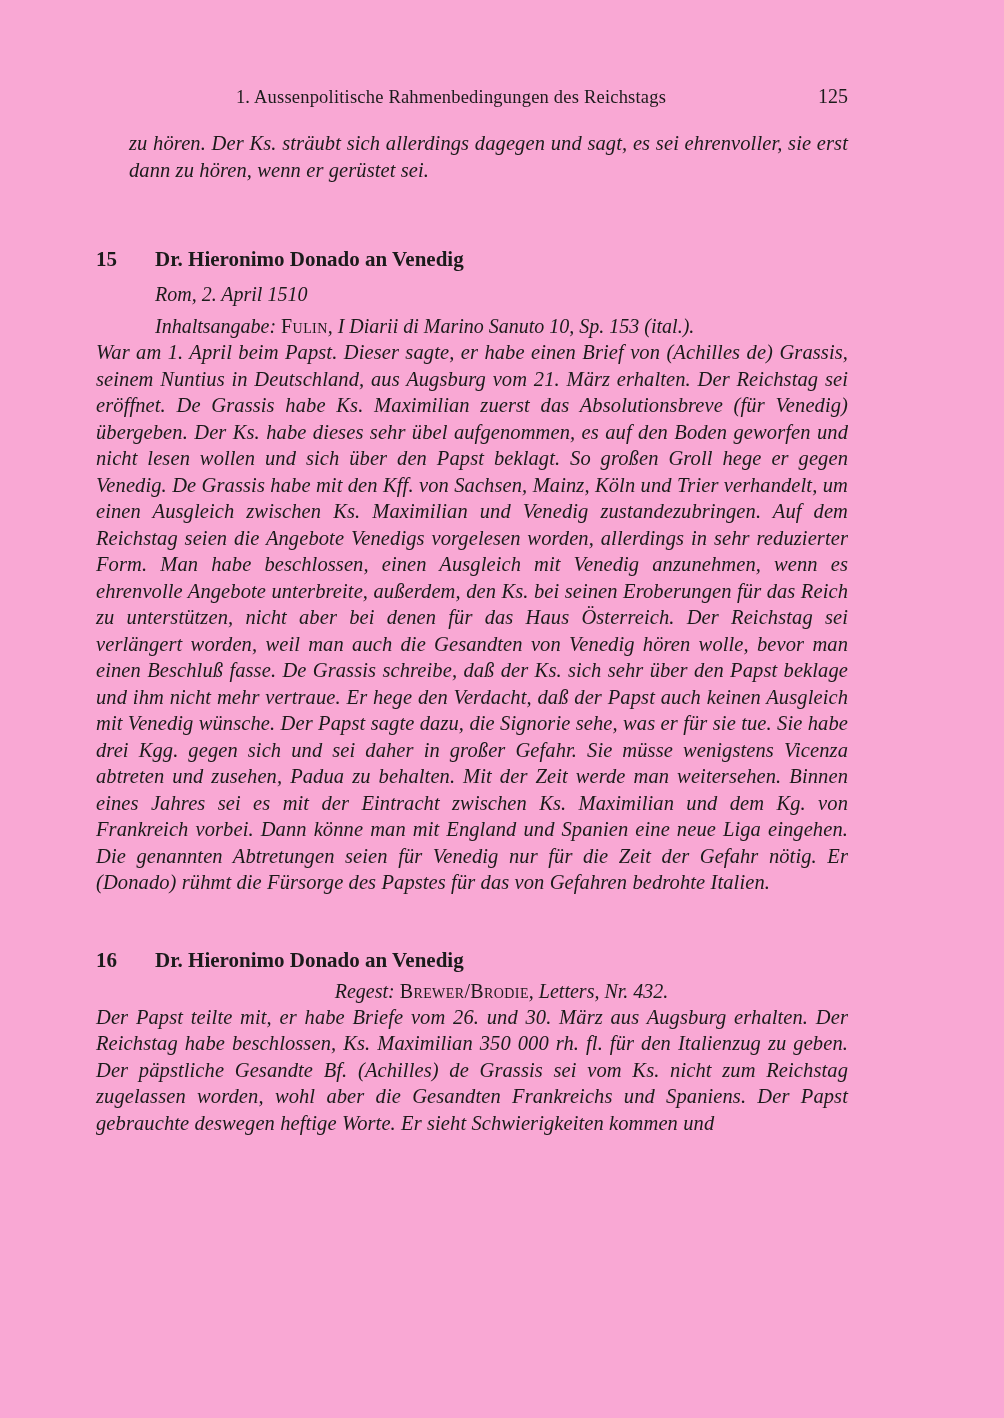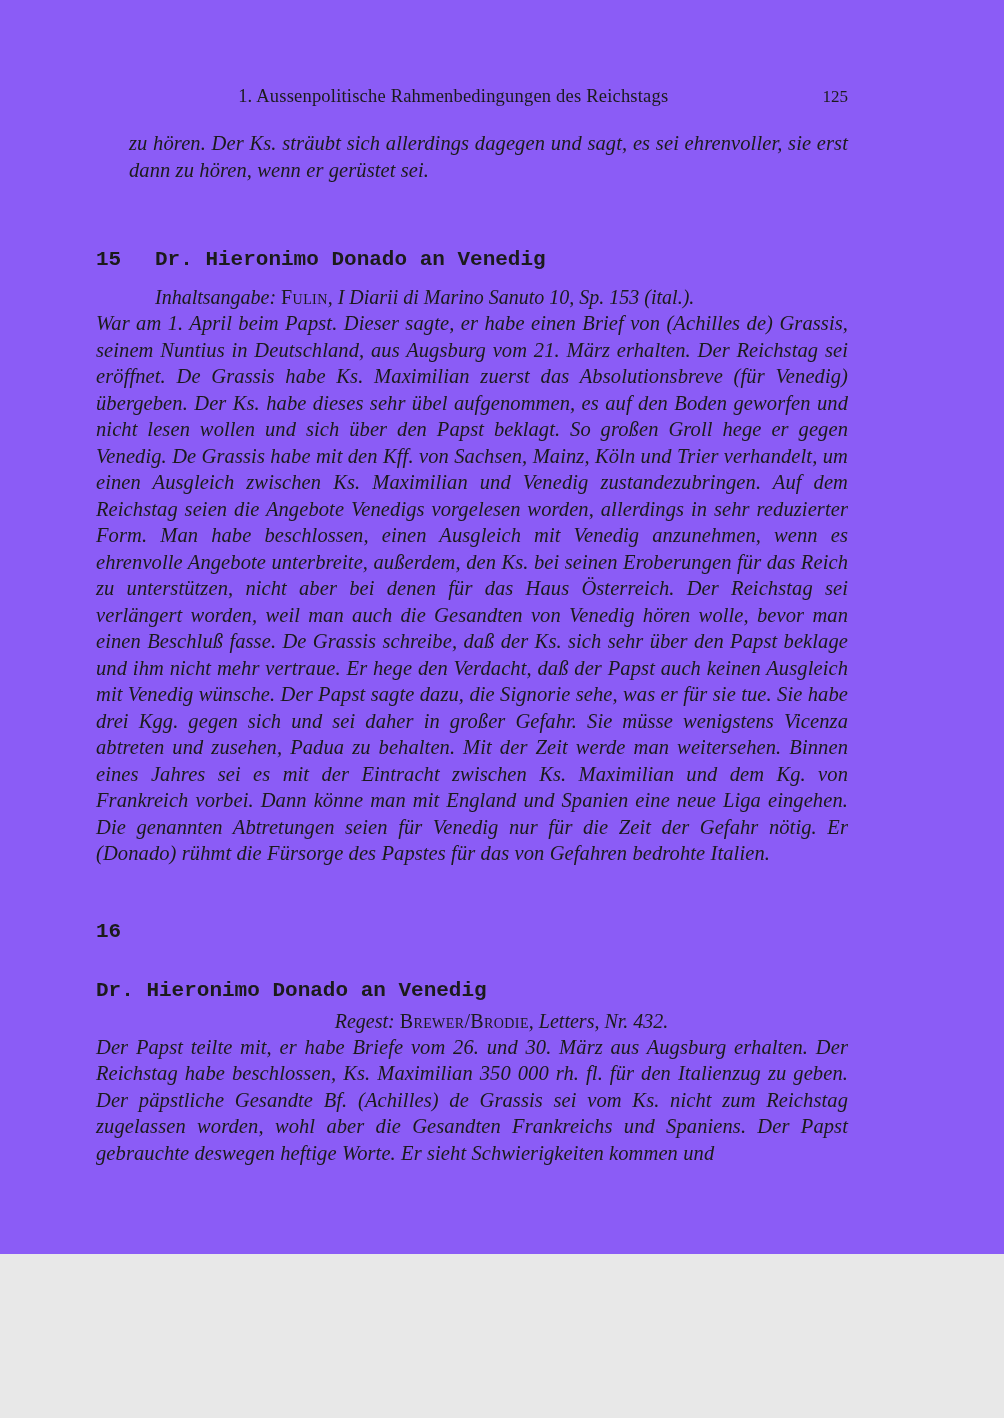--- a/index.html
+++ b/index.html
@@ -3,43 +3,43 @@
 <meta charset="utf-8">
 <style>
   html, body {
     margin: 0;
     padding: 0;
     background: #e8e8e8;
   }
   .page {
     position: relative;
     width: 1004px;
-    height: 1254px;
+    height: 1418px;
     margin: 0 auto;
-    background: #8b5cf6;
+    background: #f9a8d4;
     font-family: "Liberation Serif", serif;
     color: #1b1b1b;
     box-sizing: border-box;
     padding: 85px 156px 0 96px;
     overflow: hidden;
   }
   .running-head {
     display: flex;
     align-items: baseline;
     font-size: 18.5px;
     line-height: 22px;
     font-style: normal;
   }
   .head-title {
     flex: 1;
     text-align: center;
     letter-spacing: 0.2px;
   }
   .page-num {
-    font-size: 17px;
+    font-size: 20px;
     margin-left: 12px;
   }
   p {
     margin: 0;
   }
   .body-text {
     font-style: italic;
     font-size: 20.5px;
     line-height: 26.5px;
     text-align: justify;
@@ -48,44 +48,43 @@
   .intro {
     margin-top: 22px;
     margin-left: 33px;
   }
   .entry-heading {
     display: flex;
     font-weight: bold;
     font-style: normal;
     font-size: 21px;
     line-height: 25px;
-    font-family: Liberation Mono, monospace;
   }
   .entry-15 .entry-heading { margin-top: 64px; }
-  .entry-16 .entry-heading { margin-top: 52px; flex-direction: column; }
+  .entry-16 .entry-heading { margin-top: 52px; }
   .entry-number {
     width: 59px;
     flex: 0 0 59px;
   }
   .entry-title {
     flex: 1;
   }
   .meta {
     font-style: italic;
     font-size: 20px;
     line-height: 26px;
     margin-left: 59px;
     text-align: justify;
   }
   .place-date {
     margin-top: 9px;
     text-align: left;
   }
   .source-line {
-    margin-top: 12px;
+    margin-top: 6px;
   }
   .regest-line {
     margin-top: 5px;
     text-align: center;
   }
   .sc {
     font-variant: small-caps;
     font-style: normal;
     letter-spacing: 0.4px;
   }
@@ -102,20 +101,21 @@
     <span class="page-num">125</span>
   </div>
 
   <p class="body-text intro">zu hören. Der Ks. sträubt sich allerdings dagegen und sagt, es sei ehrenvoller, sie erst dann zu hören, wenn er gerüstet sei.</p>
 
   <section class="entry entry-15">
     <div class="entry-heading">
       <span class="entry-number">15</span>
       <span class="entry-title">Dr. Hieronimo Donado an Venedig</span>
     </div>
+    <p class="meta place-date">Rom, 2. April 1510</p>
     <p class="meta source-line"><span>Inhaltsangabe: </span><span class="sc">Fulin</span><span>, I Diarii di Marino Sanuto 10, Sp. 153 (ital.).</span></p>
     <p class="body-text entry-body">War am 1. April beim Papst. Dieser sagte, er habe einen Brief von (Achilles de) Grassis, seinem Nuntius in Deutschland, aus Augsburg vom 21. März erhalten. Der Reichstag sei eröffnet. De Grassis habe Ks. Maximilian zuerst das Absolutionsbreve (für Venedig) übergeben. Der Ks. habe dieses sehr übel aufgenommen, es auf den Boden geworfen und nicht lesen wollen und sich über den Papst beklagt. So großen Groll hege er gegen Venedig. De Grassis habe mit den Kff. von Sachsen, Mainz, Köln und Trier verhandelt, um einen Ausgleich zwischen Ks. Maximilian und Venedig zustandezubringen. Auf dem Reichstag seien die Angebote Venedigs vorgelesen worden, allerdings in sehr reduzierter Form. Man habe beschlossen, einen Ausgleich mit Venedig anzunehmen, wenn es ehrenvolle Angebote unterbreite, außerdem, den Ks. bei seinen Eroberungen für das Reich zu unterstützen, nicht aber bei denen für das Haus Österreich. Der Reichstag sei verlängert worden, weil man auch die Gesandten von Venedig hören wolle, bevor man einen Beschluß fasse. De Grassis schreibe, daß der Ks. sich sehr über den Papst beklage und ihm nicht mehr vertraue. Er hege den Verdacht, daß der Papst auch keinen Ausgleich mit Venedig wünsche. Der Papst sagte dazu, die Signorie sehe, was er für sie tue. Sie habe drei Kgg. gegen sich und sei daher in großer Gefahr. Sie müsse wenigstens Vicenza abtreten und zusehen, Padua zu behalten. Mit der Zeit werde man weitersehen. Binnen eines Jahres sei es mit der Eintracht zwischen Ks. Maximilian und dem Kg. von Frankreich vorbei. Dann könne man mit England und Spanien eine neue Liga eingehen. Die genannten Abtretungen seien für Venedig nur für die Zeit der Gefahr nötig. Er (Donado) rühmt die Fürsorge des Papstes für das von Gefahren bedrohte Italien.</p>
   </section>
 
   <section class="entry entry-16">
     <div class="entry-heading">
       <span class="entry-number">16</span>
       <span class="entry-title">Dr. Hieronimo Donado an Venedig</span>
     </div>
     <p class="meta regest-line"><span>Regest: </span><span class="sc">Brewer/Brodie</span><span>, Letters, Nr. 432.</span></p>

